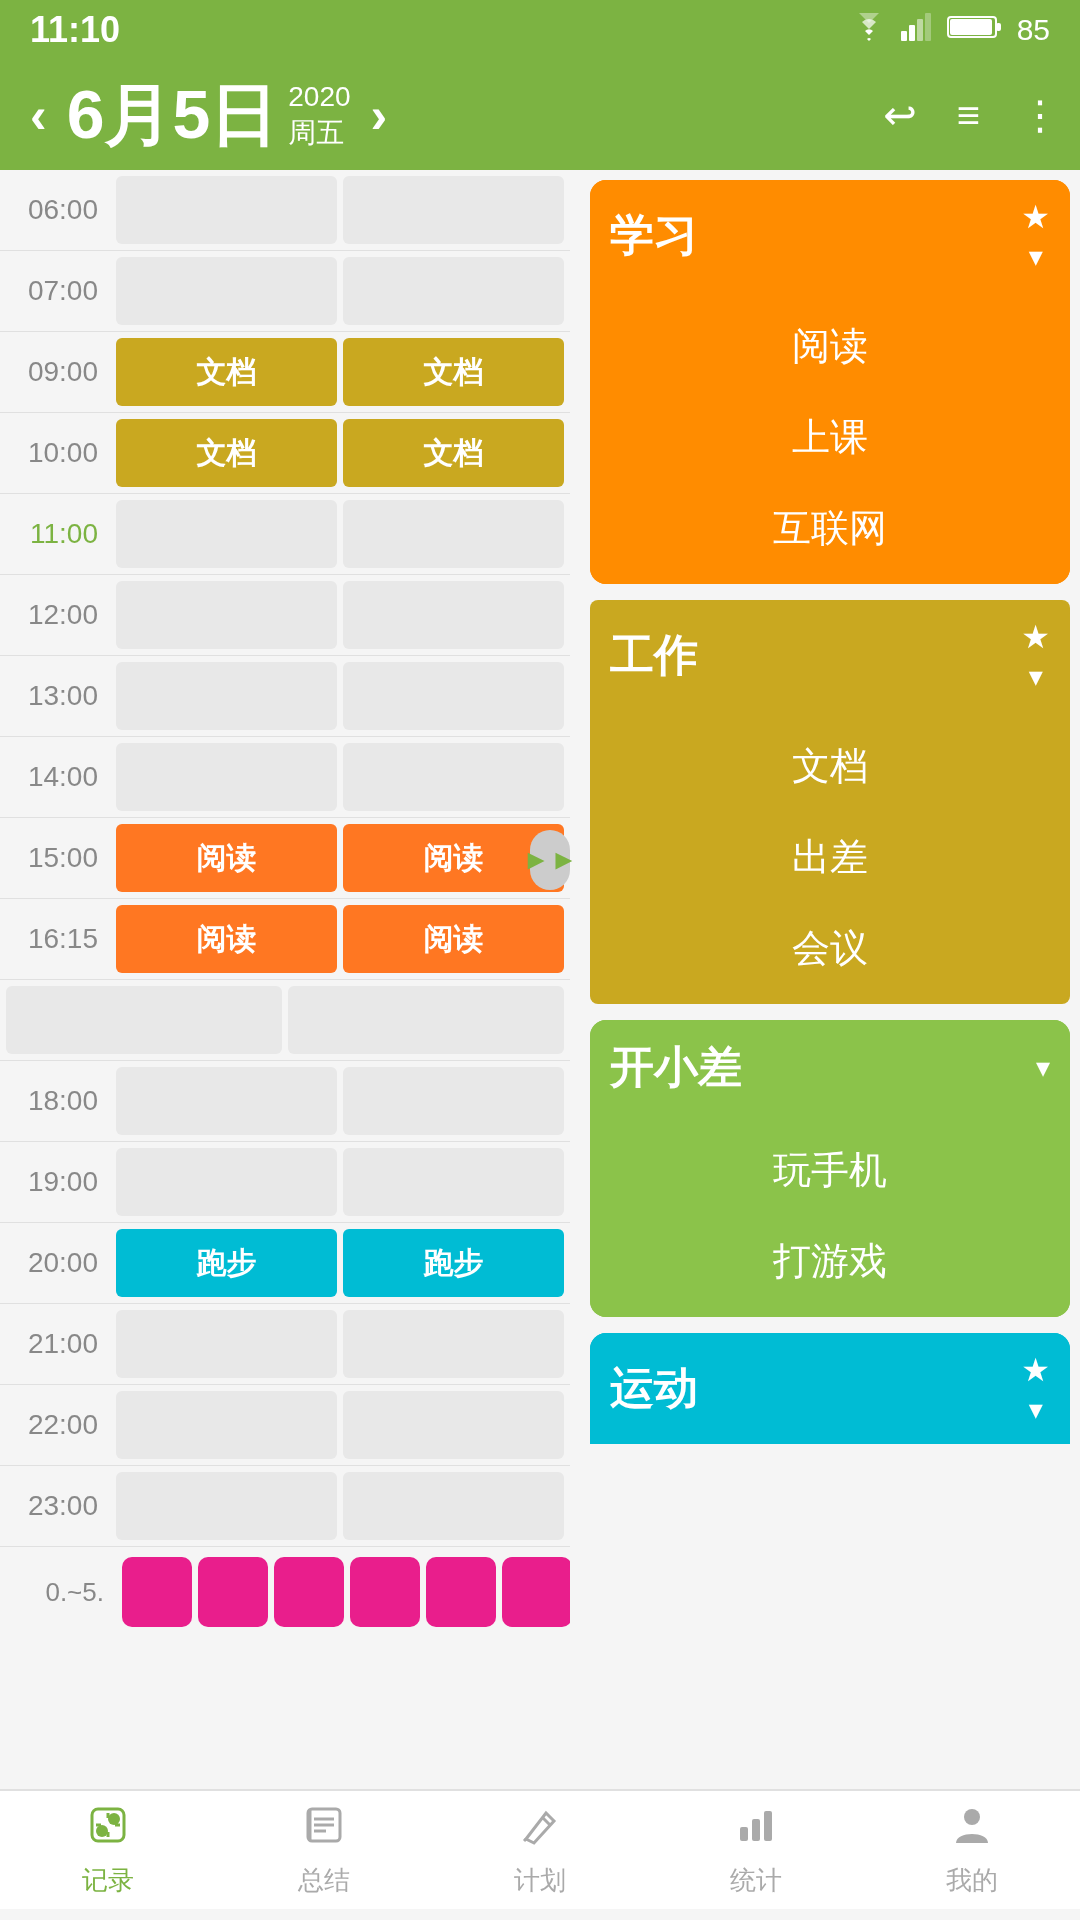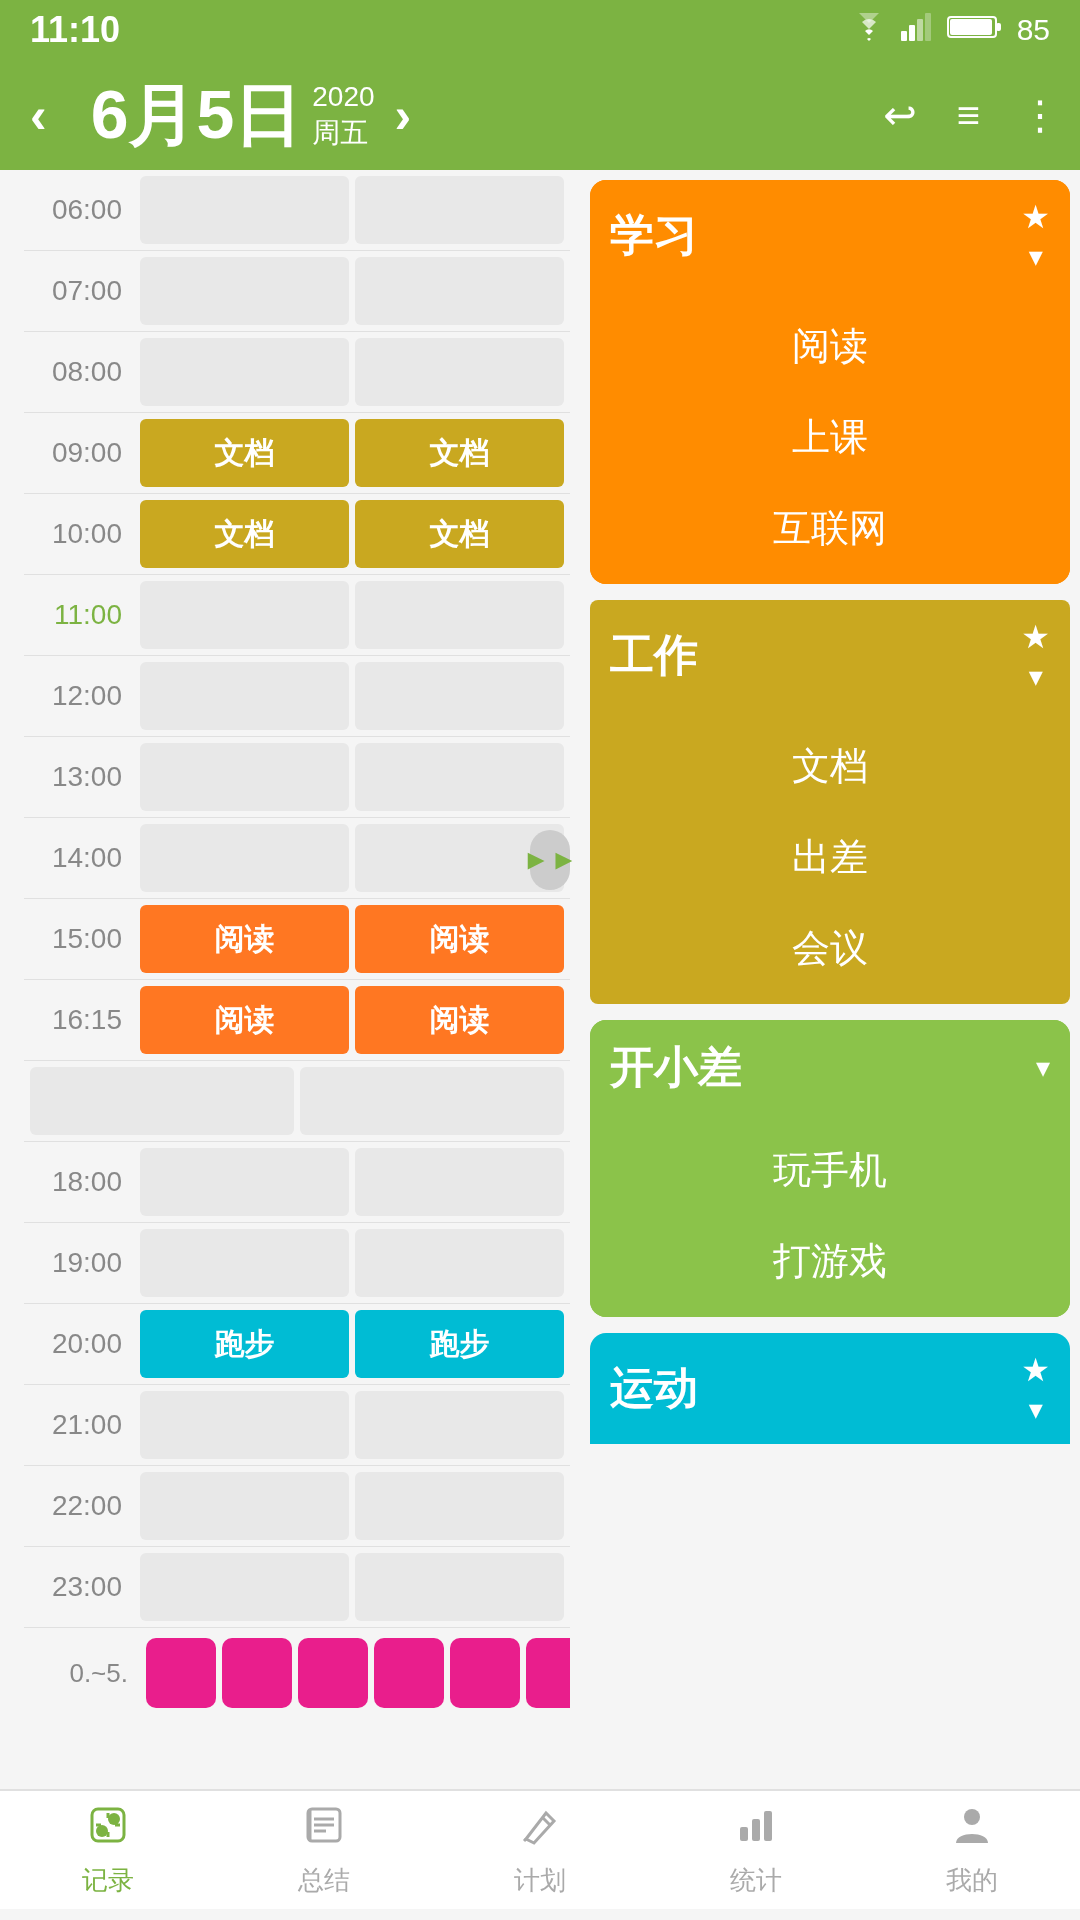--- a/index.html
+++ b/index.html
@@ -55,21 +55,20 @@
       color: white;
       font-size: 50px;
       font-weight: bold;
       cursor: pointer;
       padding: 0 10px;
     }
     .nav-date-main {
       color: white;
       font-size: 68px;
       font-weight: bold;
-      margin-left: 24px;
     }
     .nav-date-sub {
       display: flex;
       flex-direction: column;
       color: white;
       font-size: 28px;
       line-height: 1.3;
     }
     .nav-actions {
       display: flex;
@@ -88,21 +87,20 @@
       overflow: hidden;
     }
 
     
     #timeline-section {
       width: 570px;
       height: 100%;
       overflow-y: auto;
       background: #f5f5f5;
       flex-shrink: 0;
-      padding-left: 24px;
     }
 
     .time-row {
       display: flex;
       align-items: stretch;
       min-height: 80px;
       border-bottom: 1px solid #e0e0e0;
     }
     .time-label {
       width: 110px;
@@ -339,27 +337,20 @@
           </div>
         </div>
         <div class="time-row">
           <div class="time-label">07:00</div>
           <div class="time-columns">
             <div class="time-cell event-empty"></div>
             <div class="time-cell event-empty"></div>
           </div>
         </div>
         <div class="time-row">
-          <div class="time-label">08:00</div>
-          <div class="time-columns">
-            <div class="time-cell event-empty"></div>
-            <div class="time-cell event-empty"></div>
-          </div>
-        </div>
-        <div class="time-row">
           <div class="time-label">09:00</div>
           <div class="time-columns">
             <div class="time-cell event-wendang">文档</div>
             <div class="time-cell event-wendang">文档</div>
           </div>
         </div>
         <div class="time-row">
           <div class="time-label">10:00</div>
           <div class="time-columns">
             <div class="time-cell event-wendang">文档</div>
@@ -509,21 +500,21 @@
           <span class="cat-title">开小差</span>
           <div class="cat-icons">
             <span class="chevron-icon">▾</span>
           </div>
         </div>
         <div class="category-items" style="background: rgb(139, 195, 74); border-radius: 0px 0px 16px 16px;">
           <div class="category-item">玩手机</div>
           <div class="category-item">打游戏</div>
         </div>
       </div>
-      <div class="category-card" style="background: rgb(0, 188, 212); border-radius: 28px;">
+      <div class="category-card" style="background: rgb(0, 188, 212); border-radius: 16px;">
         <div class="category-header" style="background: rgb(0, 188, 212);">
           <span class="cat-title">运动</span>
           <div class="cat-icons">
             <span class="star-icon">★</span>
             <span class="chevron-icon">▾</span>
           </div>
         </div>
       </div>
     </div>
 </div>

